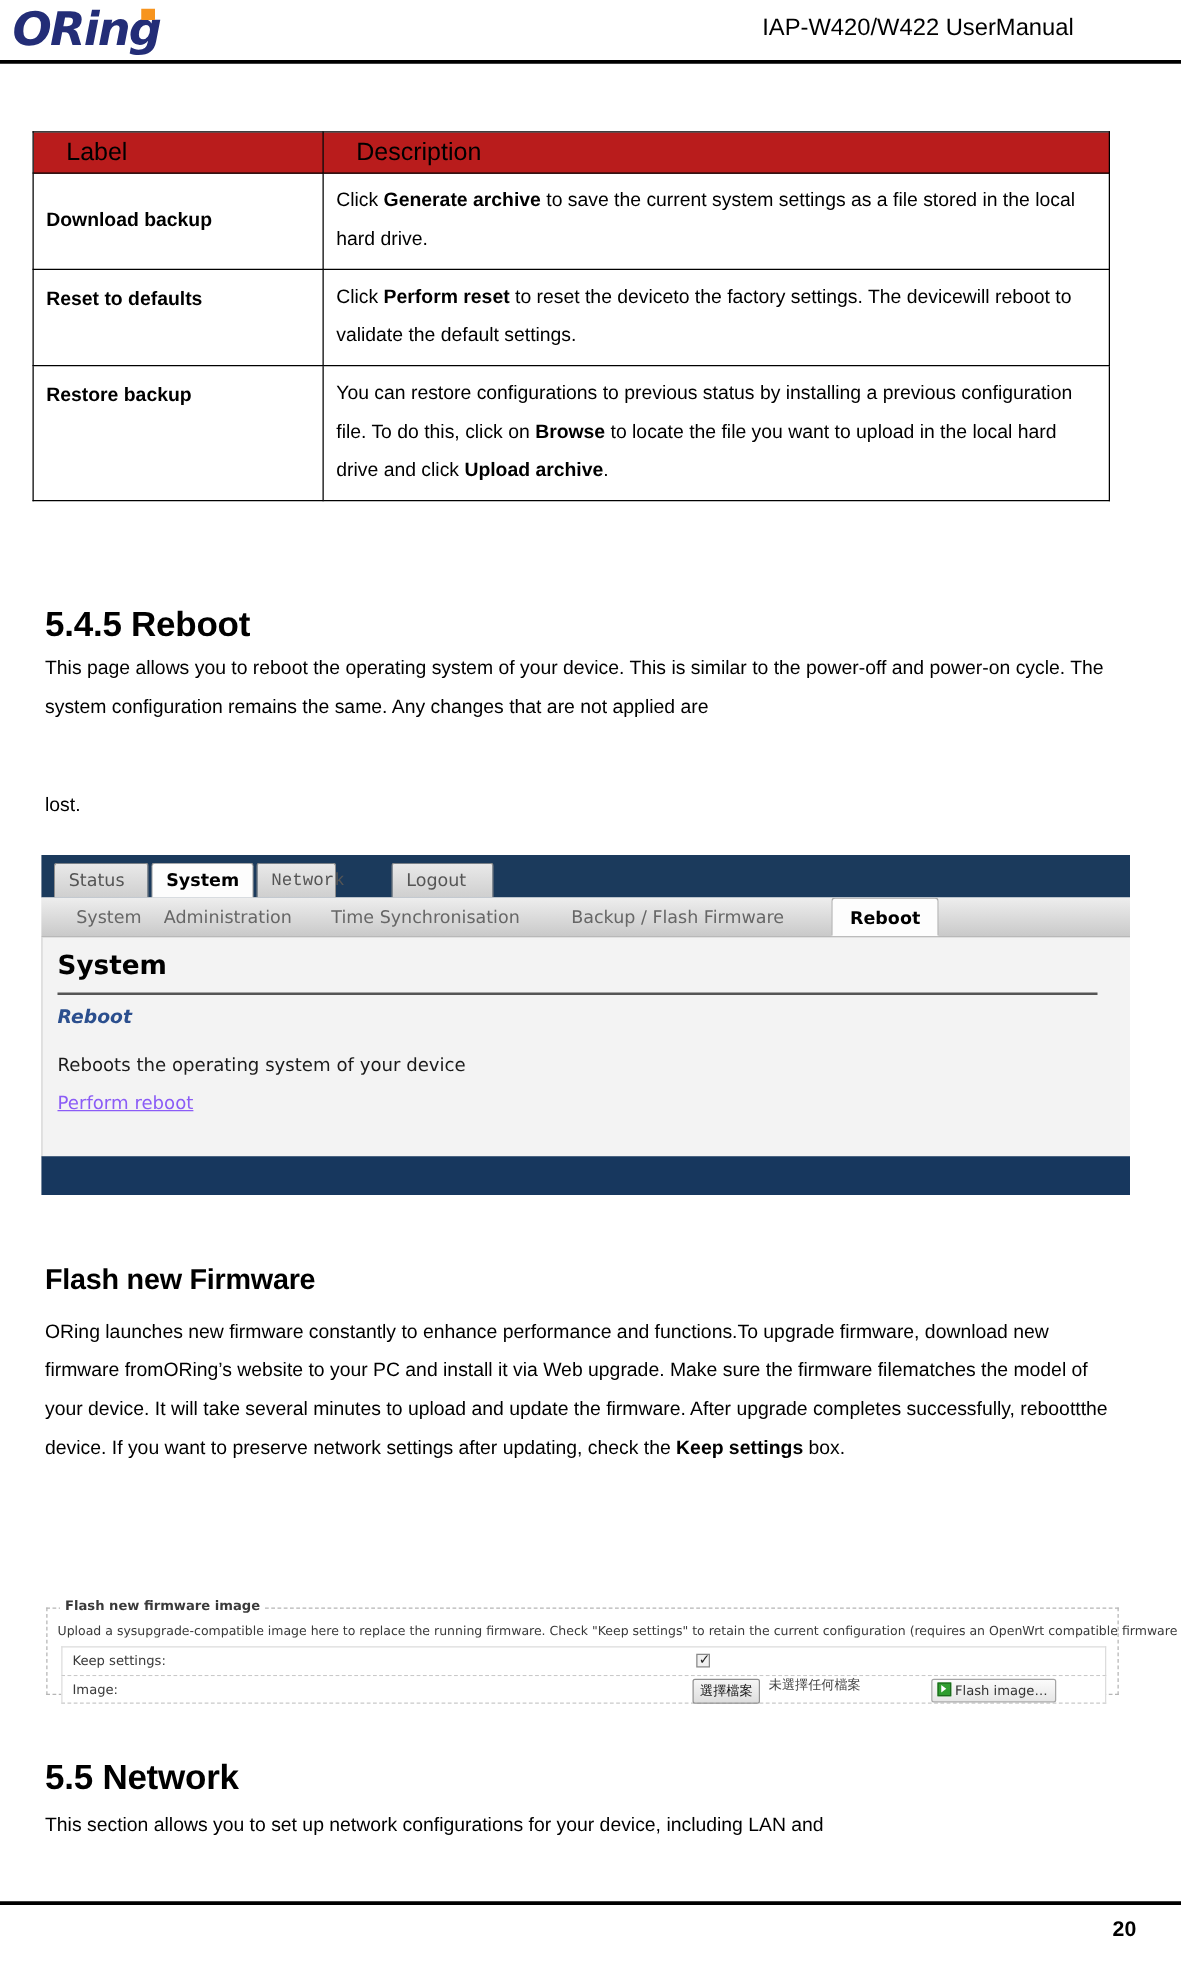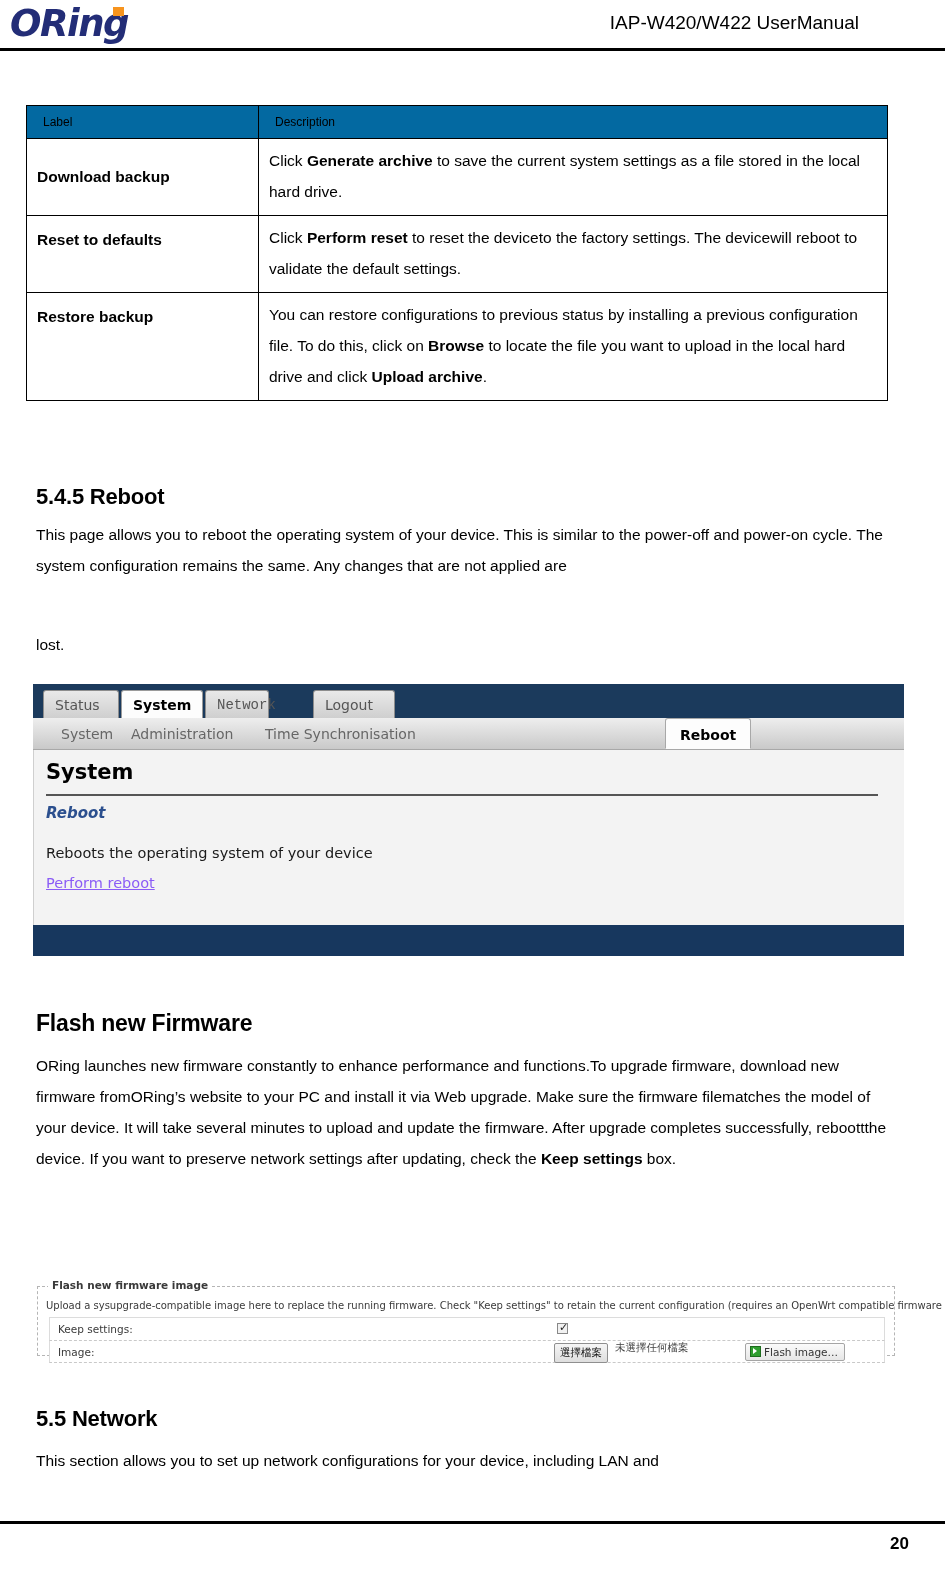--- a/index.html
+++ b/index.html
@@ -71,25 +71,25 @@
   }
   table.desc-table td, table.desc-table th {
     border: 1px solid #000;
     vertical-align: middle;
     padding: 6px 10px 8px 10px;
     font-size: 15.5px;
     line-height: 31px;
     text-align: left;
   }
   table.desc-table th {
-    background: #0369a1;
+    background: #b91c1c;
     font-weight: normal;
-    font-size: 12px;
+    font-size: 20px;
     line-height: 22px;
-    padding: 5px 16px;
+    padding: 5px 26px;
   }
   table.desc-table col.c1 { width: 232px; }
   table.desc-table td.label-cell {
     font-weight: bold;
     vertical-align: middle;
   }
   table.desc-table td.label-cell.top {
     vertical-align: top;
     padding-top: 8px;
     margin-left: 36px;
@@ -97,21 +97,21 @@
   table.desc-table td.desc-cell {
     vertical-align: top;
   }
   .b { font-weight: bold; }
 
   
   h2.sec {
     position: absolute;
     left: 36px;
     margin: 0;
-    font-size: 22px;
+    font-size: 28px;
     font-weight: bold;
     letter-spacing: -0.2px;
   }
   h2.sec.big {
     font-size: 23px;
   }
   p.body-text {
     position: absolute;
     left: 36px;
     margin: 0;
@@ -448,20 +448,21 @@
     <div class="ui-tab" style="left:10px;  width:76px;">Status</div>
     <div class="ui-tab active" style="left:88px;  width:82px;">System</div>
     <div class="ui-tab" style="left:172px; width:64px;font-family:Liberation Mono, monospace;">Network</div>
     <div class="ui-tab" style="left:280px; width:82px;">Logout</div>
   </div>
 
   <div class="ui-subbar">
     <div class="ui-subtab" style="left:14px;">System</div>
     <div class="ui-subtab" style="left:84px;">Administration</div>
     <div class="ui-subtab" style="left:218px;">Time Synchronisation</div>
+    <div class="ui-subtab" style="left:410px;">Backup / Flash Firmware</div>
     <div class="ui-subtab active" style="left:632px;">Reboot</div>
   </div>
 
   <div class="ui-body">
     <div class="ui-h1">System</div>
     <div class="ui-rule"></div>
     <div class="ui-h2">Reboot</div>
     <div class="ui-p">Reboots the operating system of your device</div>
     <div class="ui-link">Perform reboot</div>
   </div>

